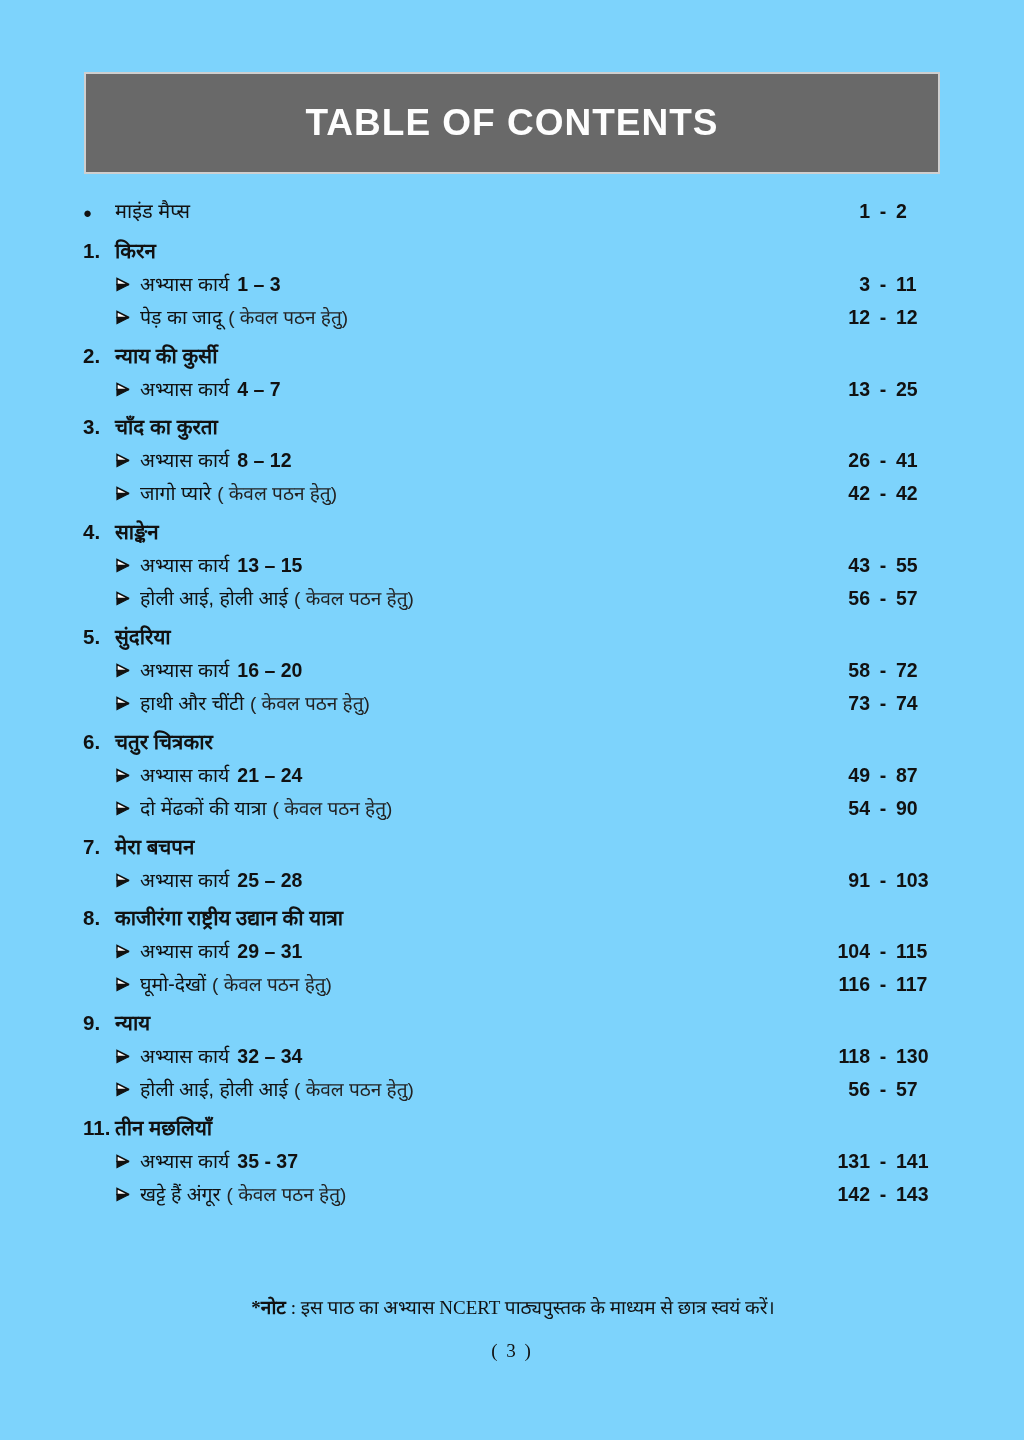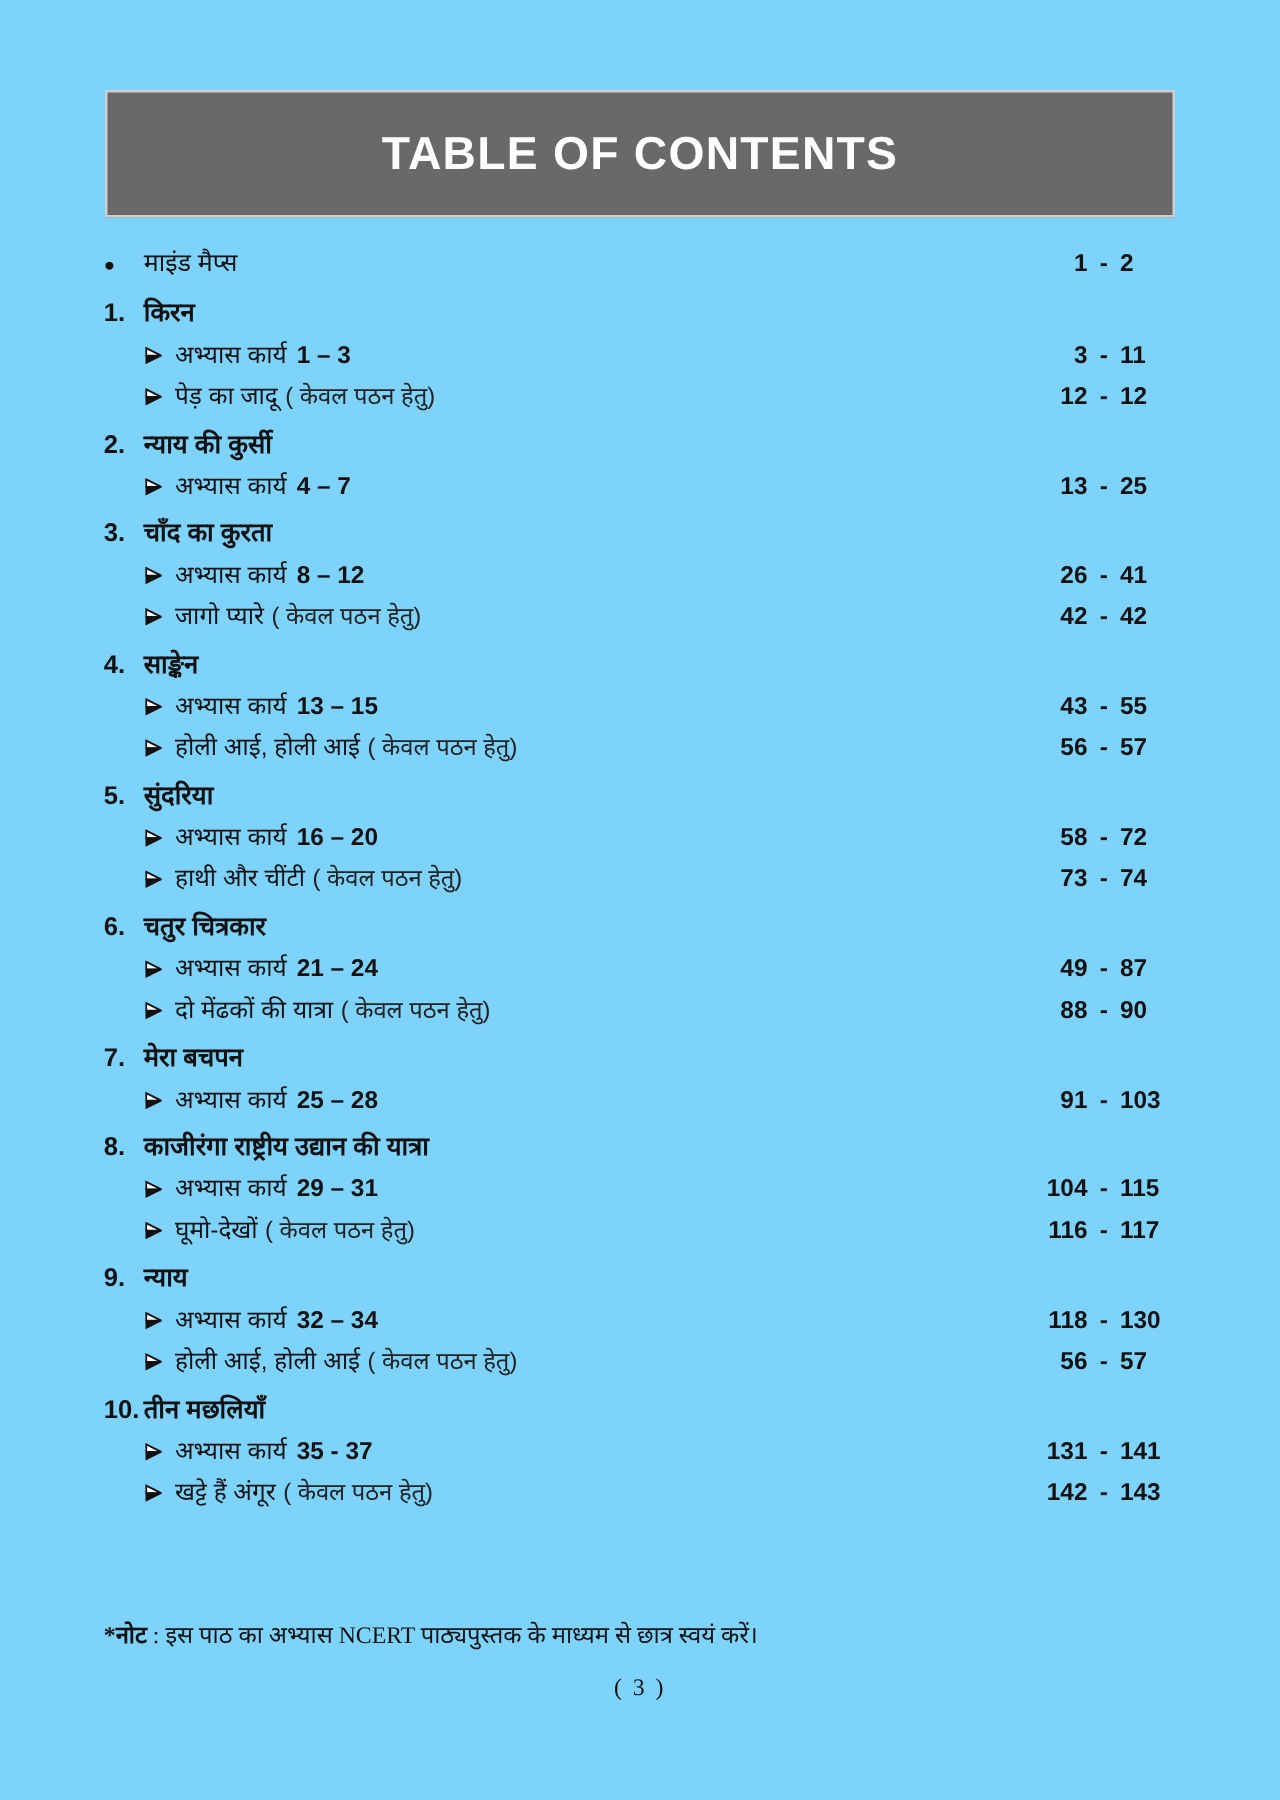--- a/index.html
+++ b/index.html
@@ -49,20 +49,21 @@
   .fill{flex:1;}
   .pages{display:flex;flex:none;font-weight:700;font-size:19.5px;margin-left:auto;}
   .p1{width:64px;text-align:right;}
   .dash{width:26px;text-align:center;}
   .p2{width:44px;text-align:left;}
   
   .note{
     position:absolute;left:83px;top:1294px;width:860px;
     margin:0;font-size:19px;
     font-family:"Liberation Serif", serif;
+    text-align:center;
   }
   .note b{font-weight:700;}
   .pagenum{
     position:absolute;left:0;top:1340px;width:100%;
     text-align:center;font-size:19px;letter-spacing:2px;
     font-family:"Liberation Serif", serif;
   }
 </style>
 </head>
 <body>
@@ -300,21 +301,21 @@
       <svg width="16" height="15" viewBox="0 0 16 15">
         <path d="M2 1.5 L14 7.5 L2 7.5 Z" fill="#ffffff" stroke="#111" stroke-width="1.4" stroke-linejoin="miter"></path>
         <path d="M2 7.5 L14 7.5 L2 13.5 Z" fill="#111" stroke="#111" stroke-width="1.2" stroke-linejoin="miter"></path>
       </svg>
     </span>
     <span class="item-label">दो मेंढकों की यात्रा</span>
 
     <span class="item-note">( केवल पठन हेतु)</span>
     <span class="fill"></span>
     <span class="pages">
-      <span class="p1">88</span>
+      <span class="p1">54</span>
       <span class="dash">-</span>
       <span class="p2">90</span>
     </span>
   </div>
 
   <div class="row chapter-row">
     <span class="ch-num">7.</span>
     <span class="ch-title">मेरा बचपन</span>
   </div>
 
@@ -412,21 +413,21 @@
     <span class="item-note">( केवल पठन हेतु)</span>
     <span class="fill"></span>
     <span class="pages">
       <span class="p1">56</span>
       <span class="dash">-</span>
       <span class="p2">57</span>
     </span>
   </div>
 
   <div class="row chapter-row">
-    <span class="ch-num">10.</span>
+    <span class="ch-num">11.</span>
     <span class="ch-title">तीन मछलियाँ</span>
   </div>
 
   <div class="row item-row">
     <span class="arrow">
       <svg width="16" height="15" viewBox="0 0 16 15">
         <path d="M2 1.5 L14 7.5 L2 7.5 Z" fill="#ffffff" stroke="#111" stroke-width="1.4" stroke-linejoin="miter"></path>
         <path d="M2 7.5 L14 7.5 L2 13.5 Z" fill="#111" stroke="#111" stroke-width="1.2" stroke-linejoin="miter"></path>
       </svg>
     </span>

